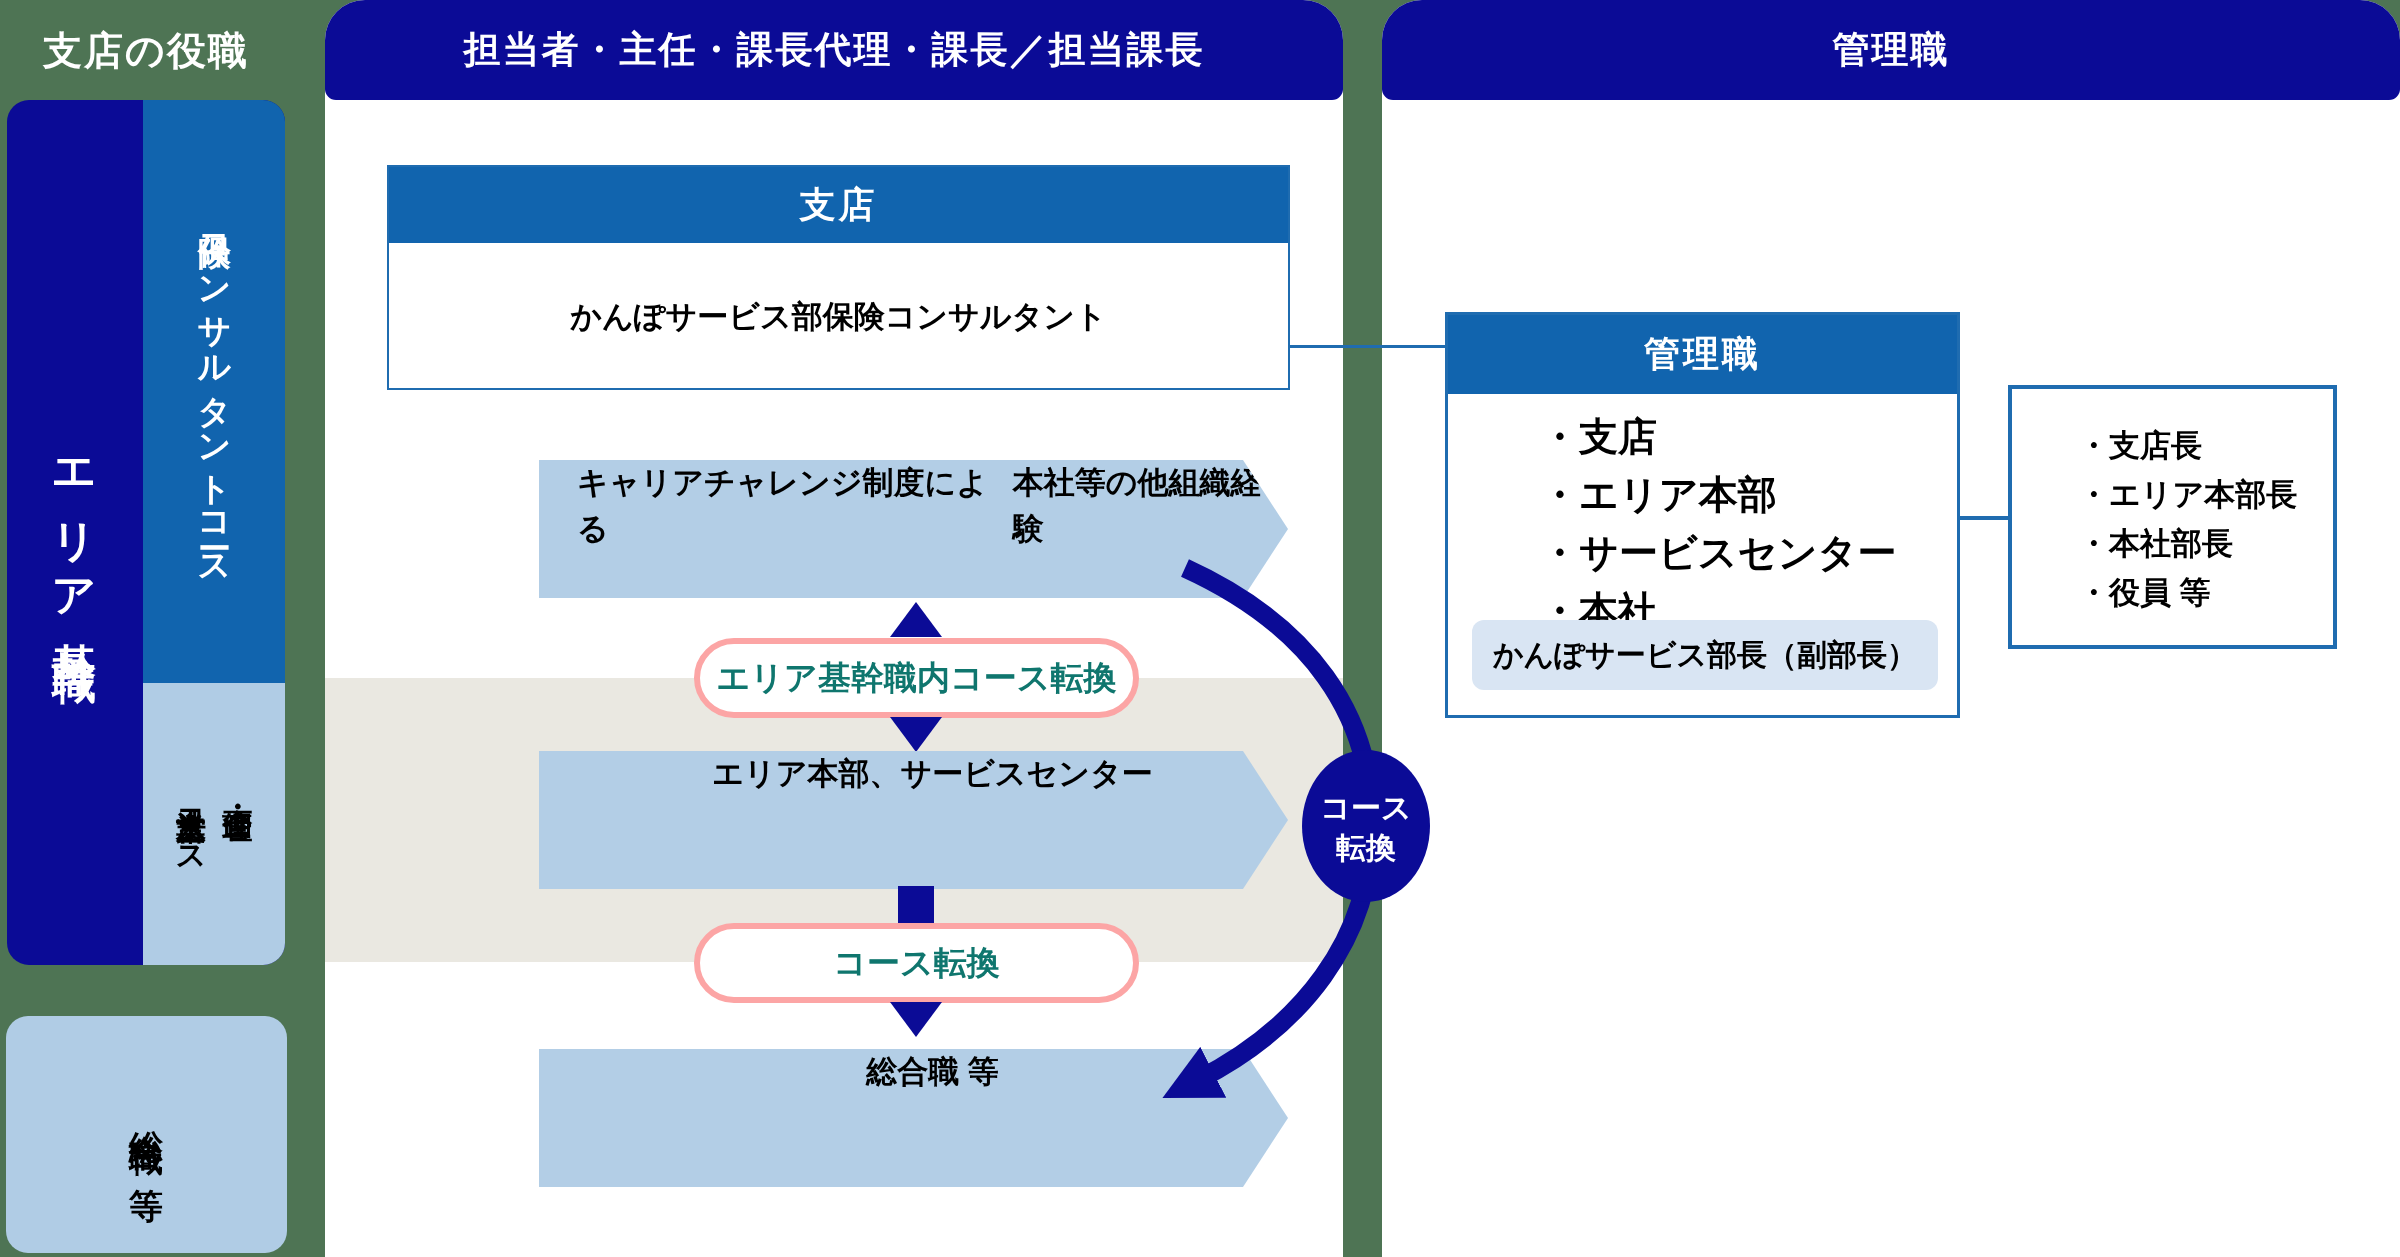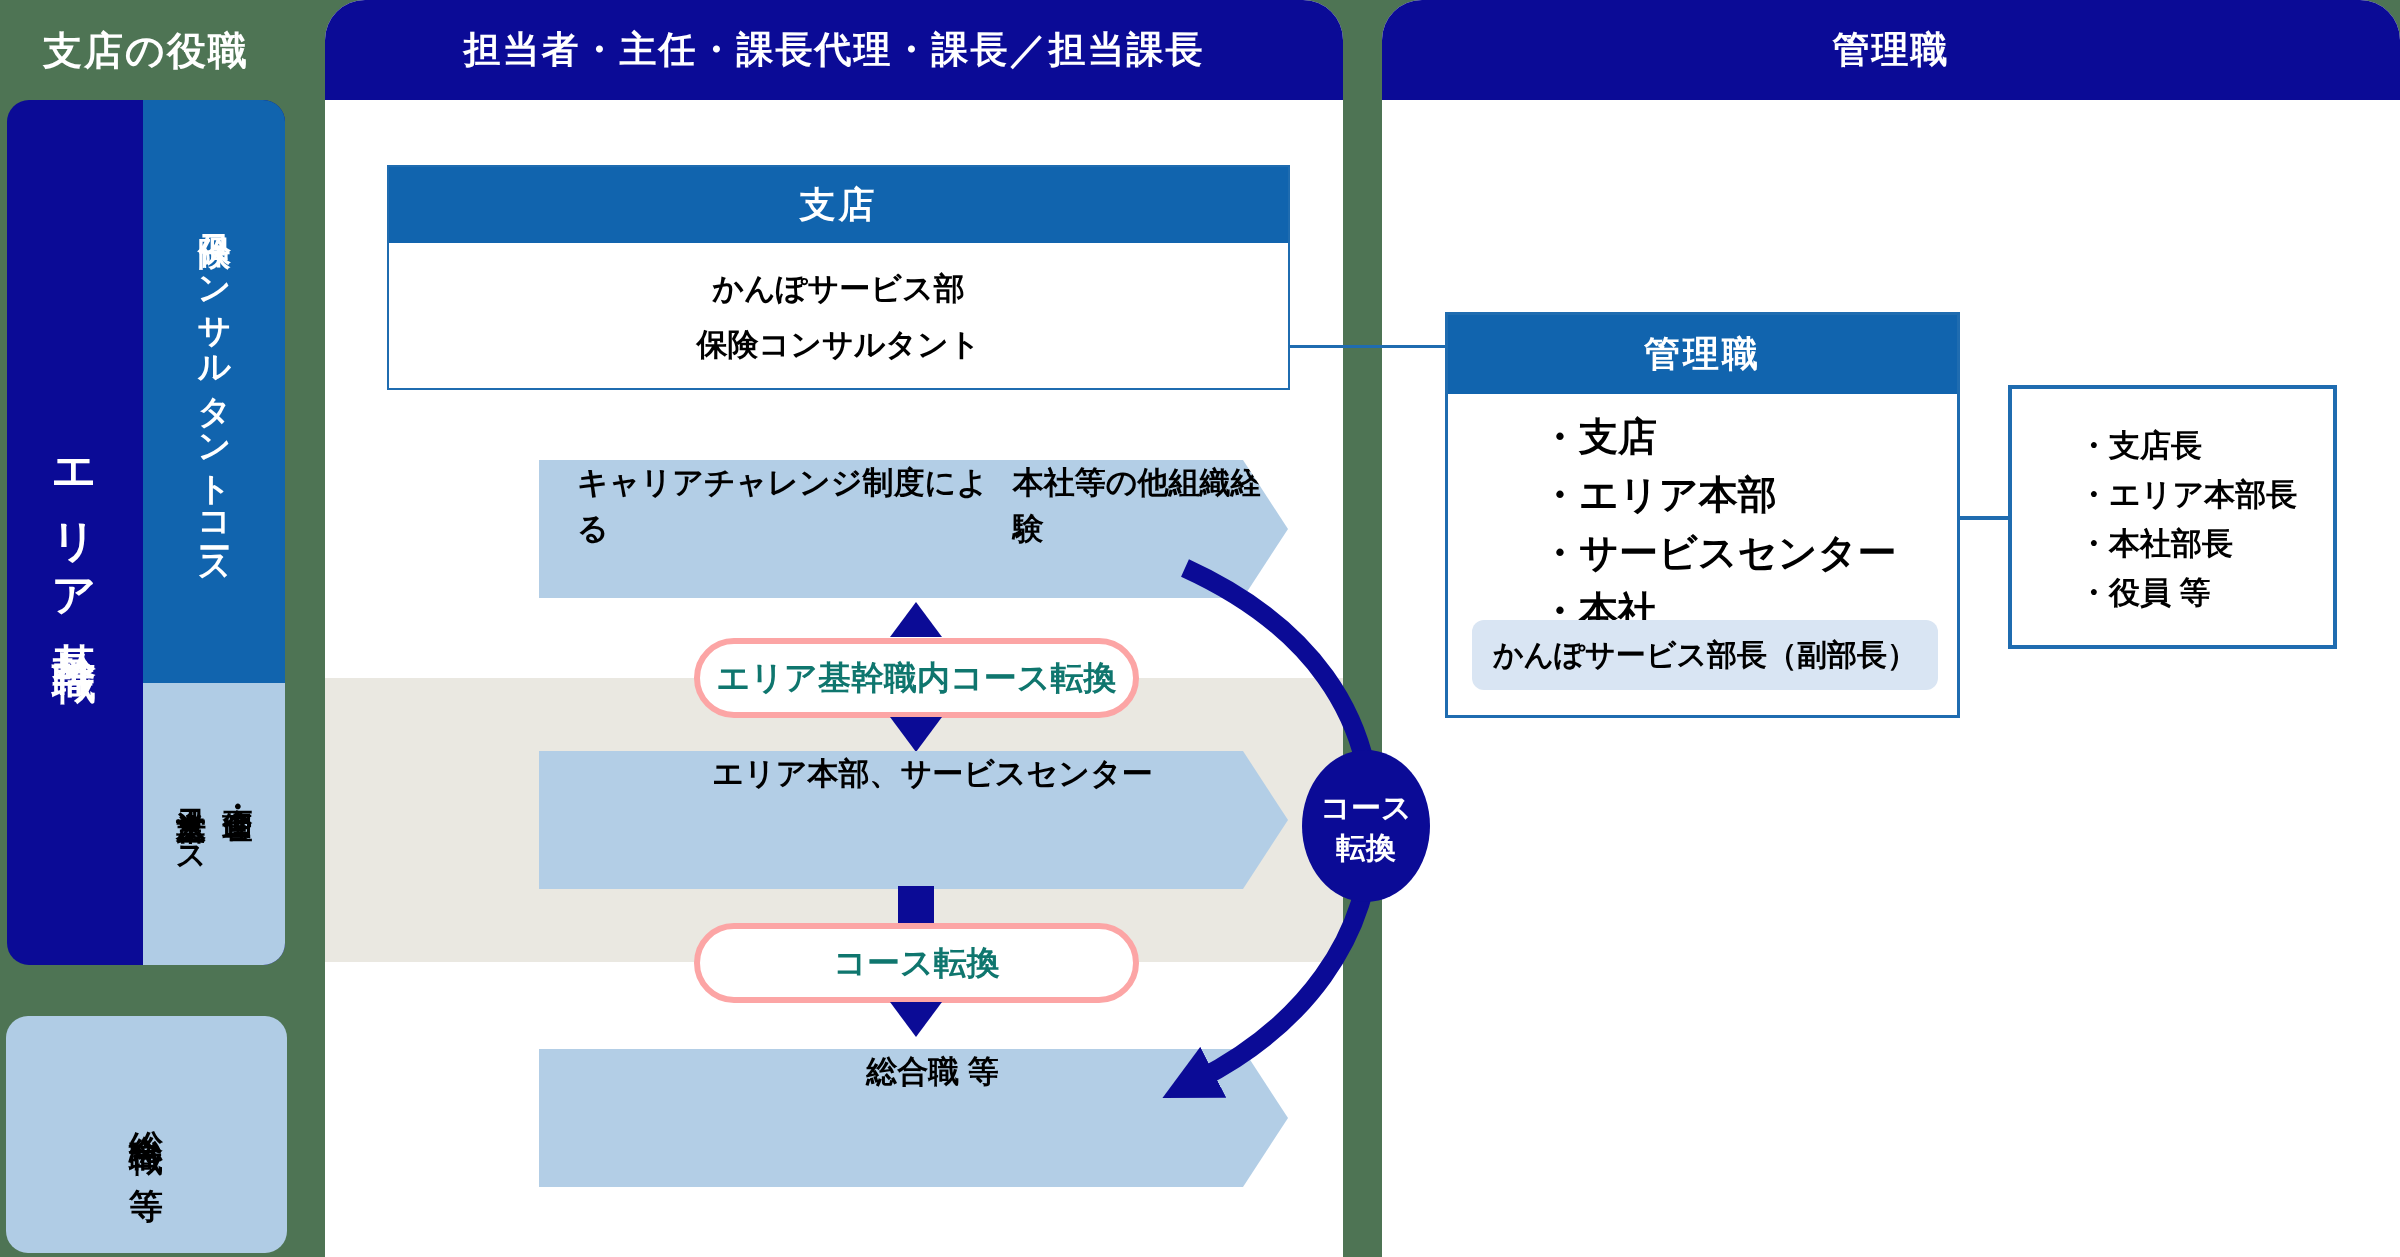--- a/index.html
+++ b/index.html
@@ -46,37 +46,37 @@
     display:flex; align-items:center; justify-content:center;
   }
   .sogo-box .v-text{ font-size:34px; letter-spacing:5px; }
 
   
   .panel{ top:0; height:1257px; background:#fff; border-radius:40px 40px 0 0; overflow:hidden; }
   .panel-mid{ left:325px; width:1018px; }
   .panel-right{ left:1382px; width:1018px; }
   .band{
     position:absolute; left:0; top:0; width:100%; height:100px;
-    background:#0b0b96; display:flex; align-items:center; justify-content:center;
+    background:#0b0b96; display:flex; align-items:center; justify-content:center;border-radius:11px;
   }
   .band-title{ color:#fff; font-size:37px; letter-spacing:2px; }
   .beige{ position:absolute; left:0; top:678px; width:100%; height:284px; background:#eae8e1; }
 
   
   .branch-box{
     left:387px; top:165px; width:903px; height:225px;
     background:#fff; border:2px solid #1f6cb0; box-sizing:border-box;
   }
   .box-header{
     display:flex; align-items:center; justify-content:center;
     background:#1164ae; color:#fff; font-size:36px; letter-spacing:3px;
   }
   .branch-box .box-header{ height:76px; }
   .branch-body{
-    height:147px; display:flex; flex-direction:column;
+    height:147px; display:flex; flex-direction:row;
     align-items:center; justify-content:center; font-size:31px; line-height:56px;
   }
 
   
   .chev{
     left:539px; width:749px; height:138px; background:#b3cee6;
     clip-path:polygon(0 0, calc(100% - 45px) 0, 100% 50%, calc(100% - 45px) 100%, 0 100%);
     display:flex; justify-content:center;
     padding-left:38px; box-sizing:border-box; font-size:31px; line-height:46px;
   }

